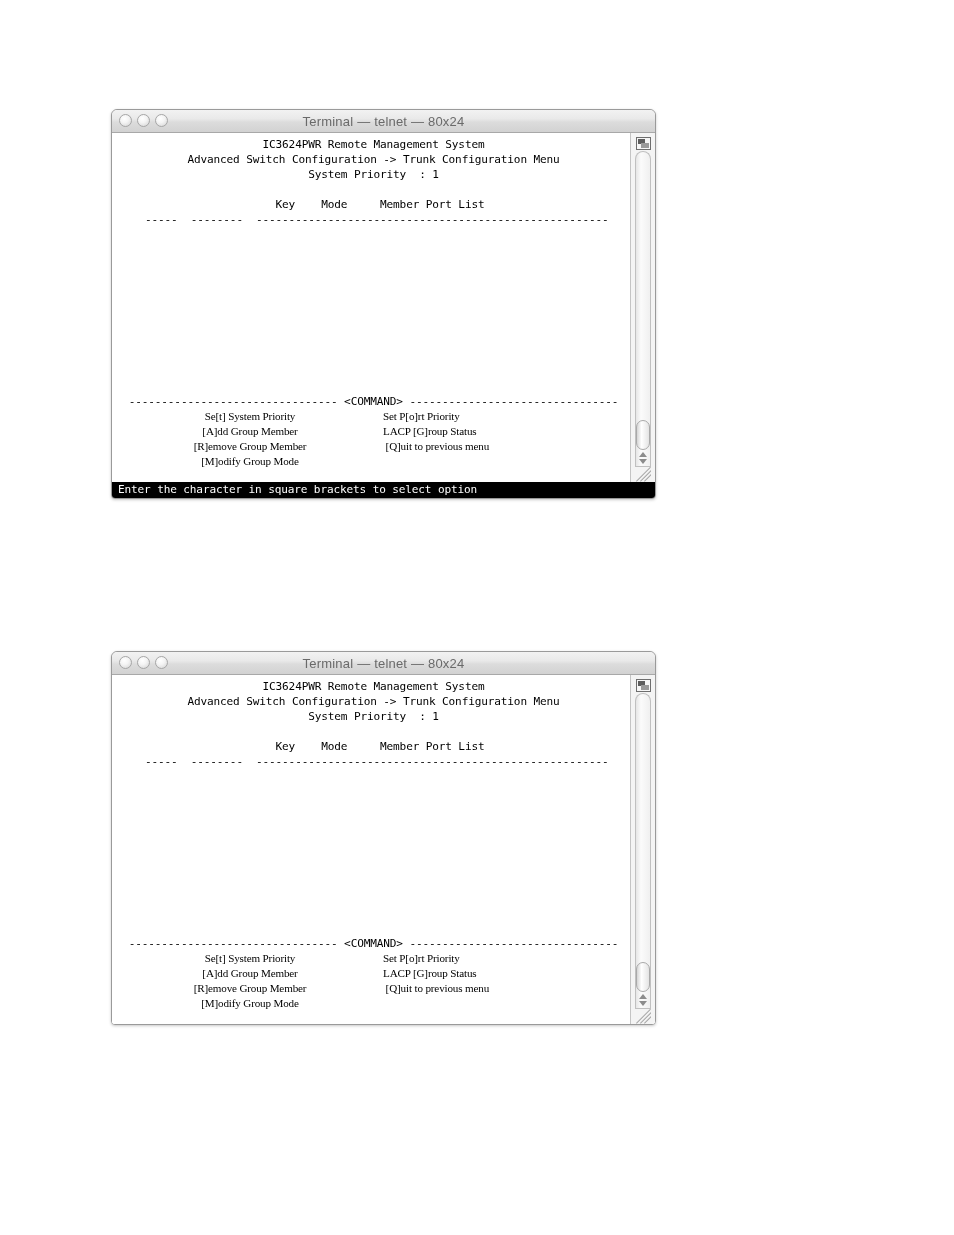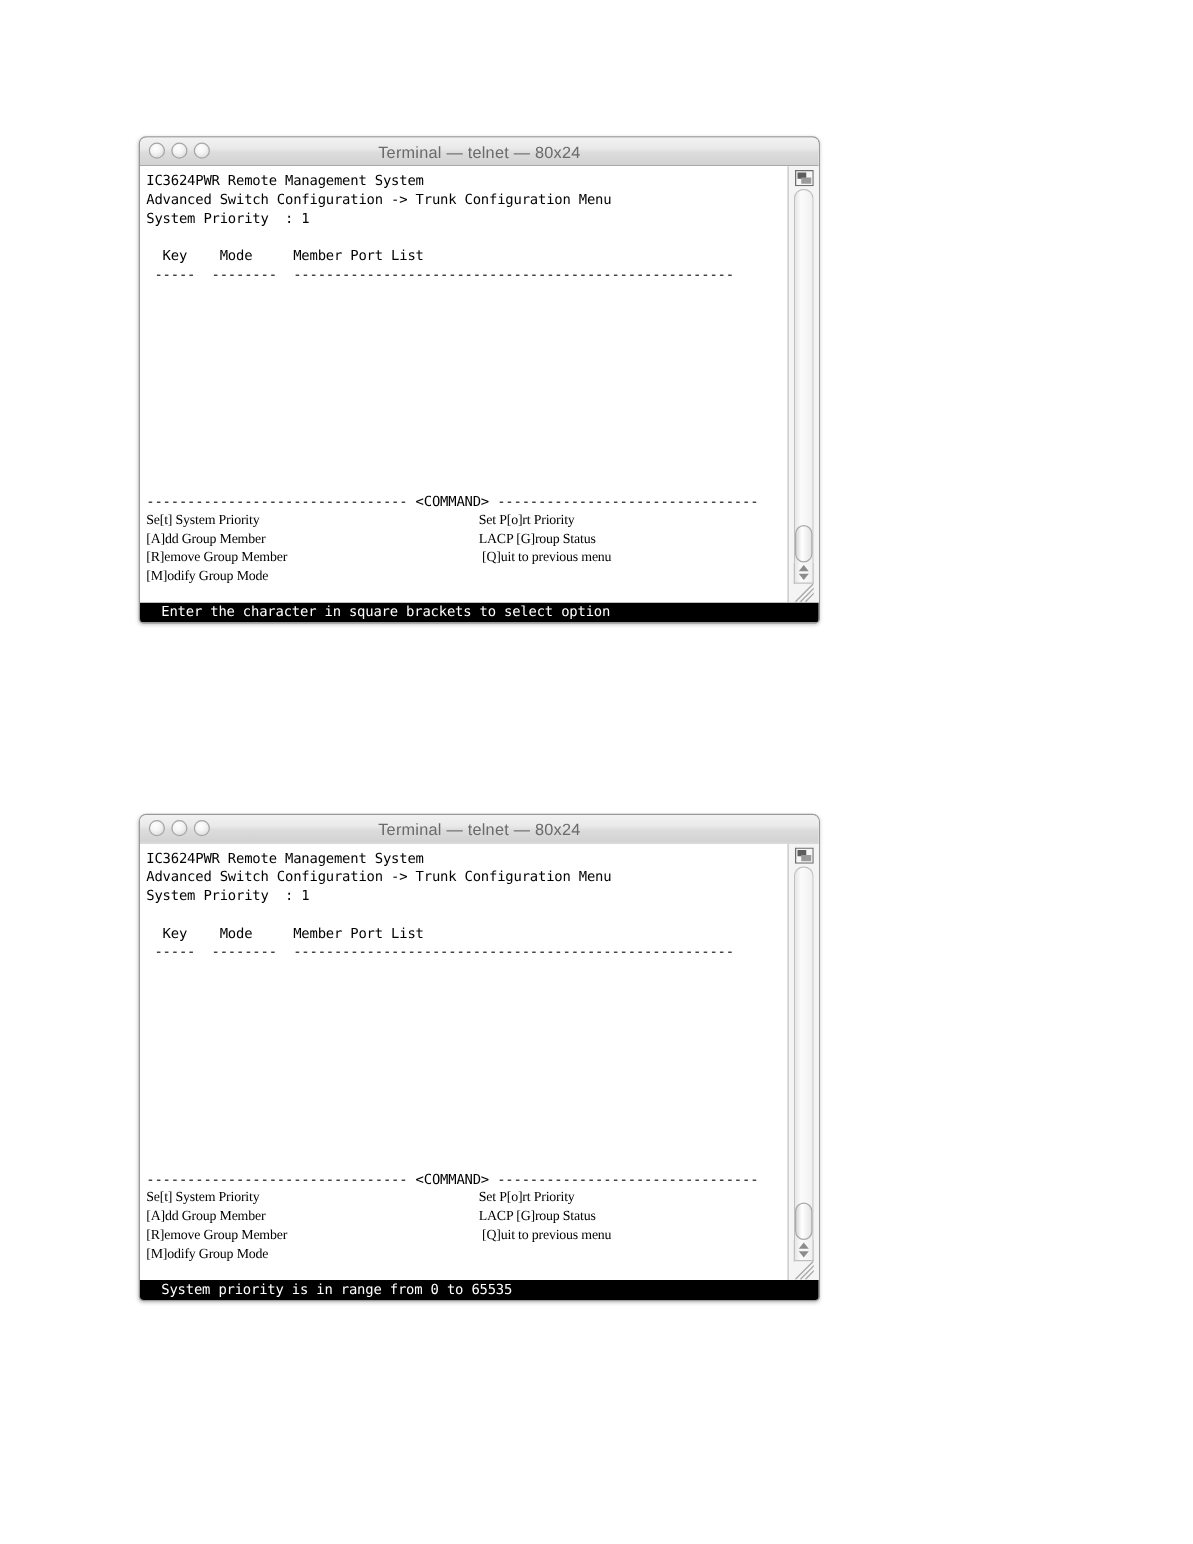--- a/index.html
+++ b/index.html
@@ -78,35 +78,36 @@
     box-sizing: border-box;
     overflow: hidden;
   }
   .tline {
     font-family: "DejaVu Sans Mono", monospace;
     font-size: 11.1px;
     line-height: 15.1px;
     color: #000000;
     white-space: pre;
     letter-spacing: -0.15px;
+    text-align: center;
   }
   .spacer { height: 15.1px; }
 
   
   .cmdrow { display: flex; white-space: pre; font-family: Liberation Serif, serif; }
   .cmdrow .left  { width: 266px; flex: 0 0 266px; }
 
   
   .statusbar {
     background: #000000;
     color: #ffffff;
     font-family: "DejaVu Sans Mono", monospace;
     font-size: 11.1px;
     line-height: 13px;
-    padding: 1px 0 2px 17px;
+    padding: 1px 0 2px 6px;
     white-space: pre;
     letter-spacing: -0.15px;
   }
 
   
   .scrollcol {
     width: 24px;
     background: #f4f4f4;
     border-left: 1px solid #c4c4c4;
     display: flex;
@@ -313,14 +314,13 @@
         <span class="arrow-dn"></span>
       </div>
       <div class="grip">
         <i style="top:14px; left:1px;"></i>
         <i style="top:14px; left:5px;"></i>
         <i style="top:14px; left:9px;"></i>
       </div>
     </div>
   </div>
 
-  <div class="statusbar">System priority is in range from 0 to 65535</div>
 </div>
 
 </body></html>

